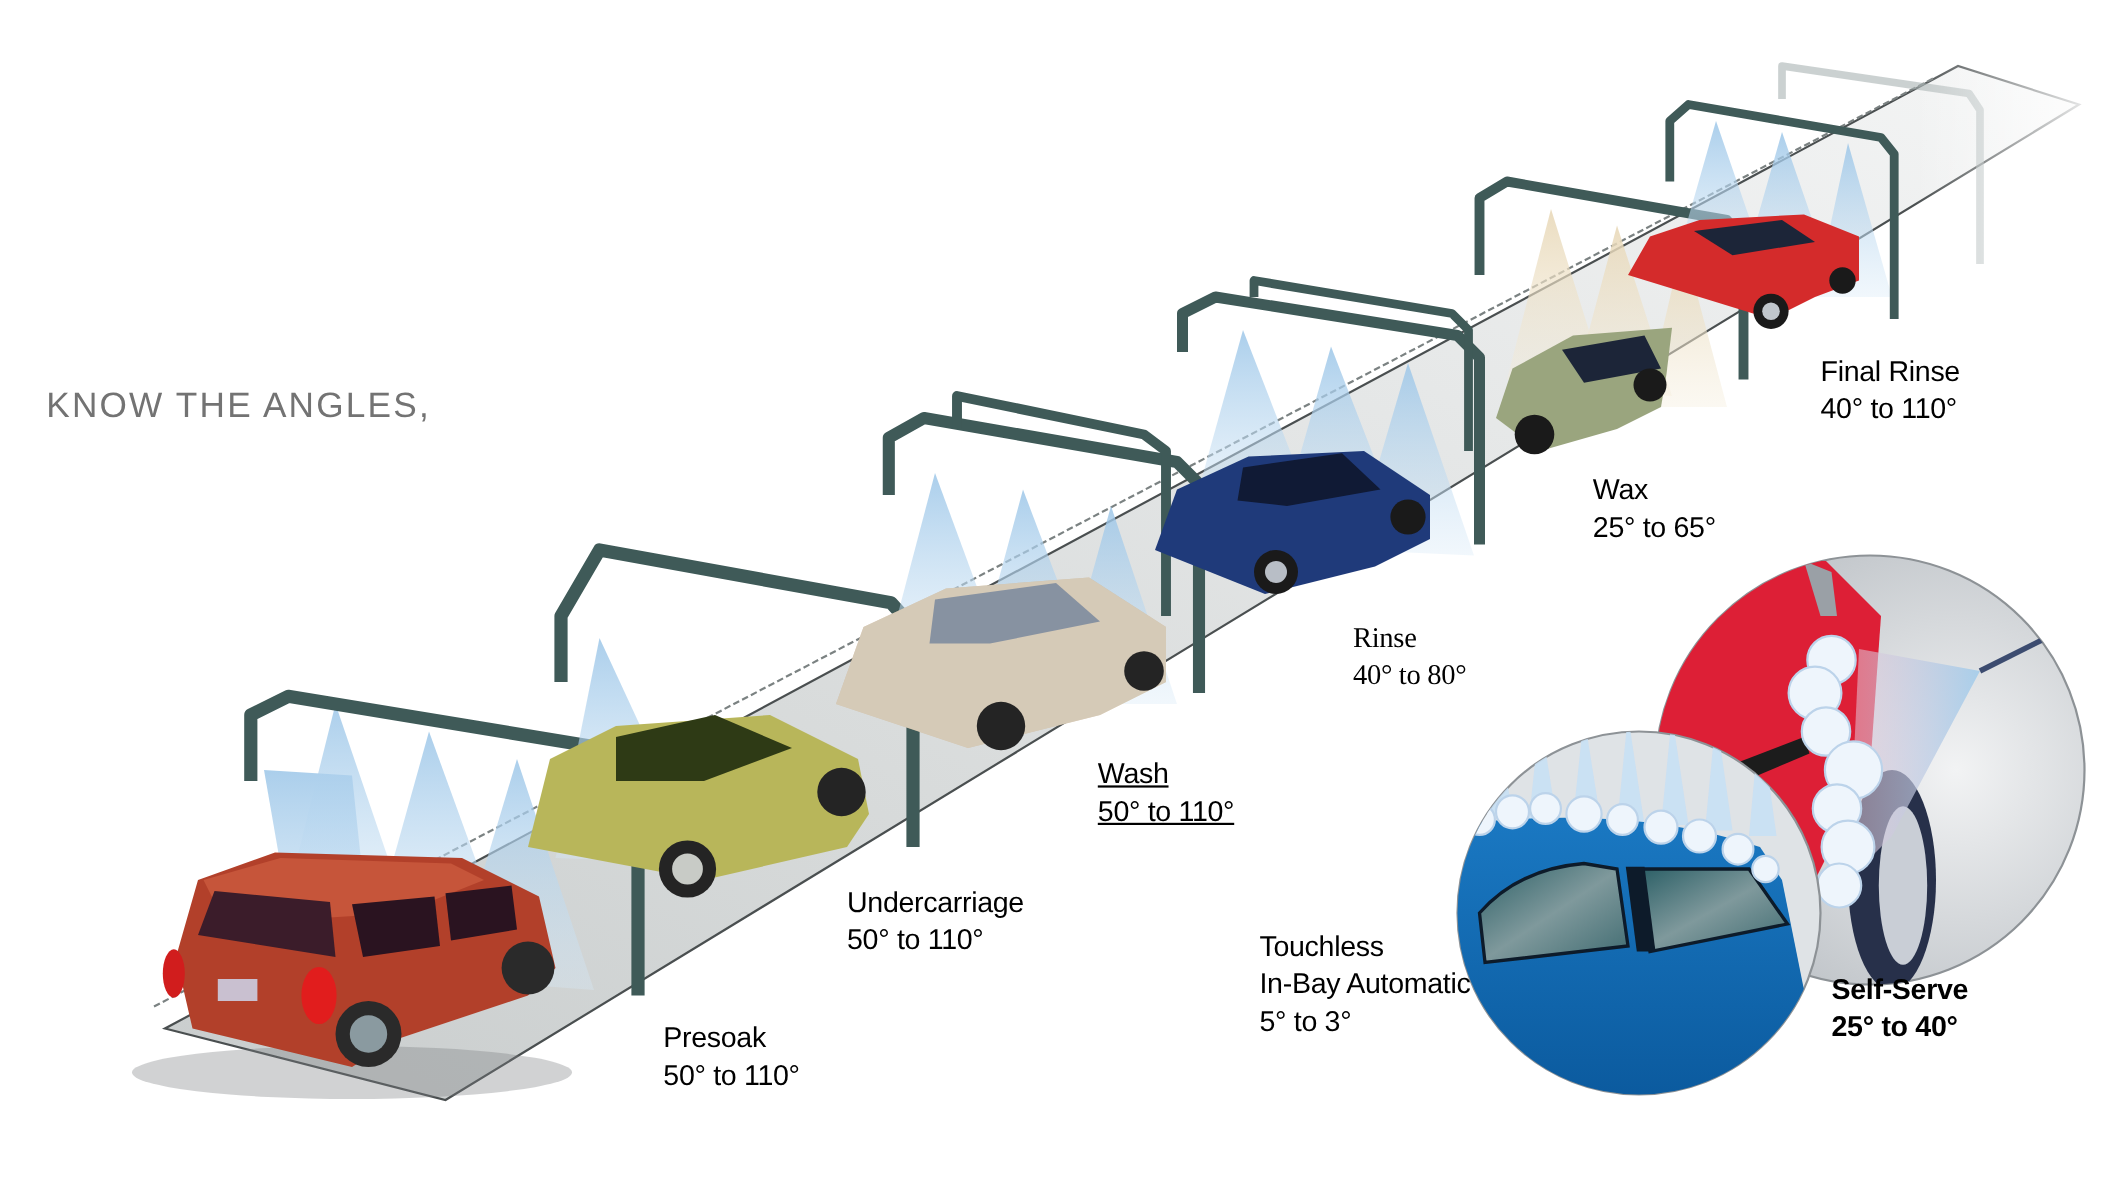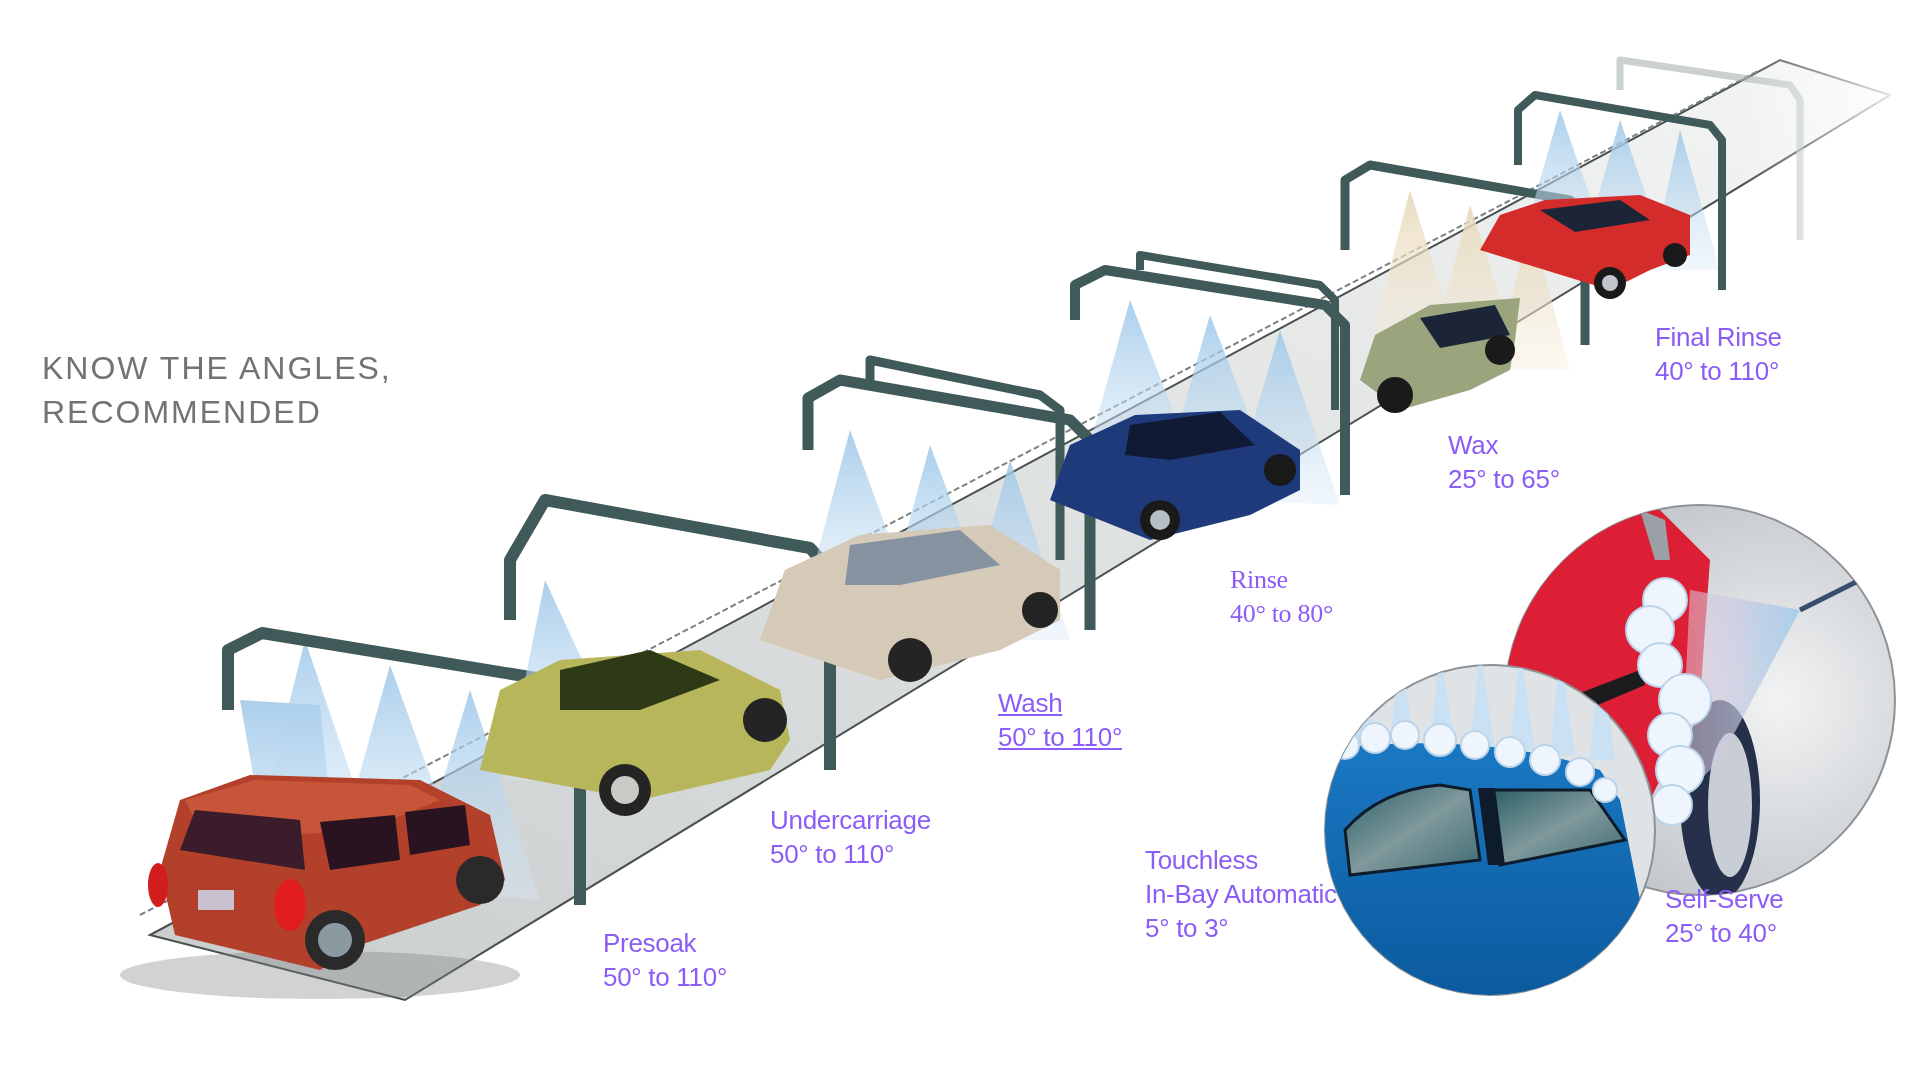--- a/index.html
+++ b/index.html
@@ -2,21 +2,21 @@
 <html><head>
 <meta charset="utf-8">
 <style>
   html, body { margin:0; padding:0; }
   body { width:1920px; height:1076px; background:#ffffff; position:relative; overflow:hidden;
          font-family:"Liberation Sans", sans-serif; }
   .scene { position:absolute; left:0; top:0; width:1920px; height:1076px; }
   .title { position:absolute; left:42px; top:346px; color:#737373; font-size:32px; letter-spacing:2px;
            line-height:44px; font-weight:400; font-family:"Liberation Sans", sans-serif; }
   .title div { white-space:nowrap; }
-  .label { position:absolute; color:#8b5cf6; font-size:26px; line-height:34px;
+  .label { position:absolute; color:#000000; font-size:26px; line-height:34px;
            font-family:"Liberation Sans", sans-serif; font-weight:400; letter-spacing:-0.3px; }
   .label div { white-space:nowrap; }
 </style>
 </head>
 <body>
 
 <svg class="scene" viewBox="0 0 1920 1076" xmlns="http://www.w3.org/2000/svg">
   <defs>
     <linearGradient id="floorGrad" x1="0" y1="1" x2="1" y2="0">
       <stop offset="0" stop-color="#c9cdcd"></stop>
@@ -202,21 +202,20 @@
         <circle cx="1545" cy="760" r="15"></circle>
           <circle cx="1580" cy="772" r="14"></circle>
         <circle cx="1605" cy="790" r="12"></circle>
       </g>
     </g>
   </g>
 </svg>
 
 <div class="title">
   <div>KNOW THE ANGLES,</div>
-  <div>RECOMMENDED</div>
 </div>
 
 <div class="label" style="left:563px; top:926px;margin-left:40px;">
   <div>Presoak</div>
   <div>50° to 110°</div>
 </div>
 <div class="label" style="left:770px; top:803px;">
   <div>Undercarriage</div>
   <div>50° to 110°</div>
 </div>
@@ -235,16 +234,16 @@
 <div class="label" style="left:1655px; top:320px;">
   <div>Final Rinse</div>
   <div>40° to 110°</div>
 </div>
 
 <div class="label" style="left:1145px; top:843px;">
   <div>Touchless</div>
   <div>In-Bay Automatic</div>
   <div>5° to 3°</div>
 </div>
-<div class="label" style="left:1665px; top:882px;">
+<div class="label" style="left:1665px; top:882px;font-weight:bold;">
   <div>Self-Serve</div>
   <div>25° to 40°</div>
 </div>
 
 </body></html>

